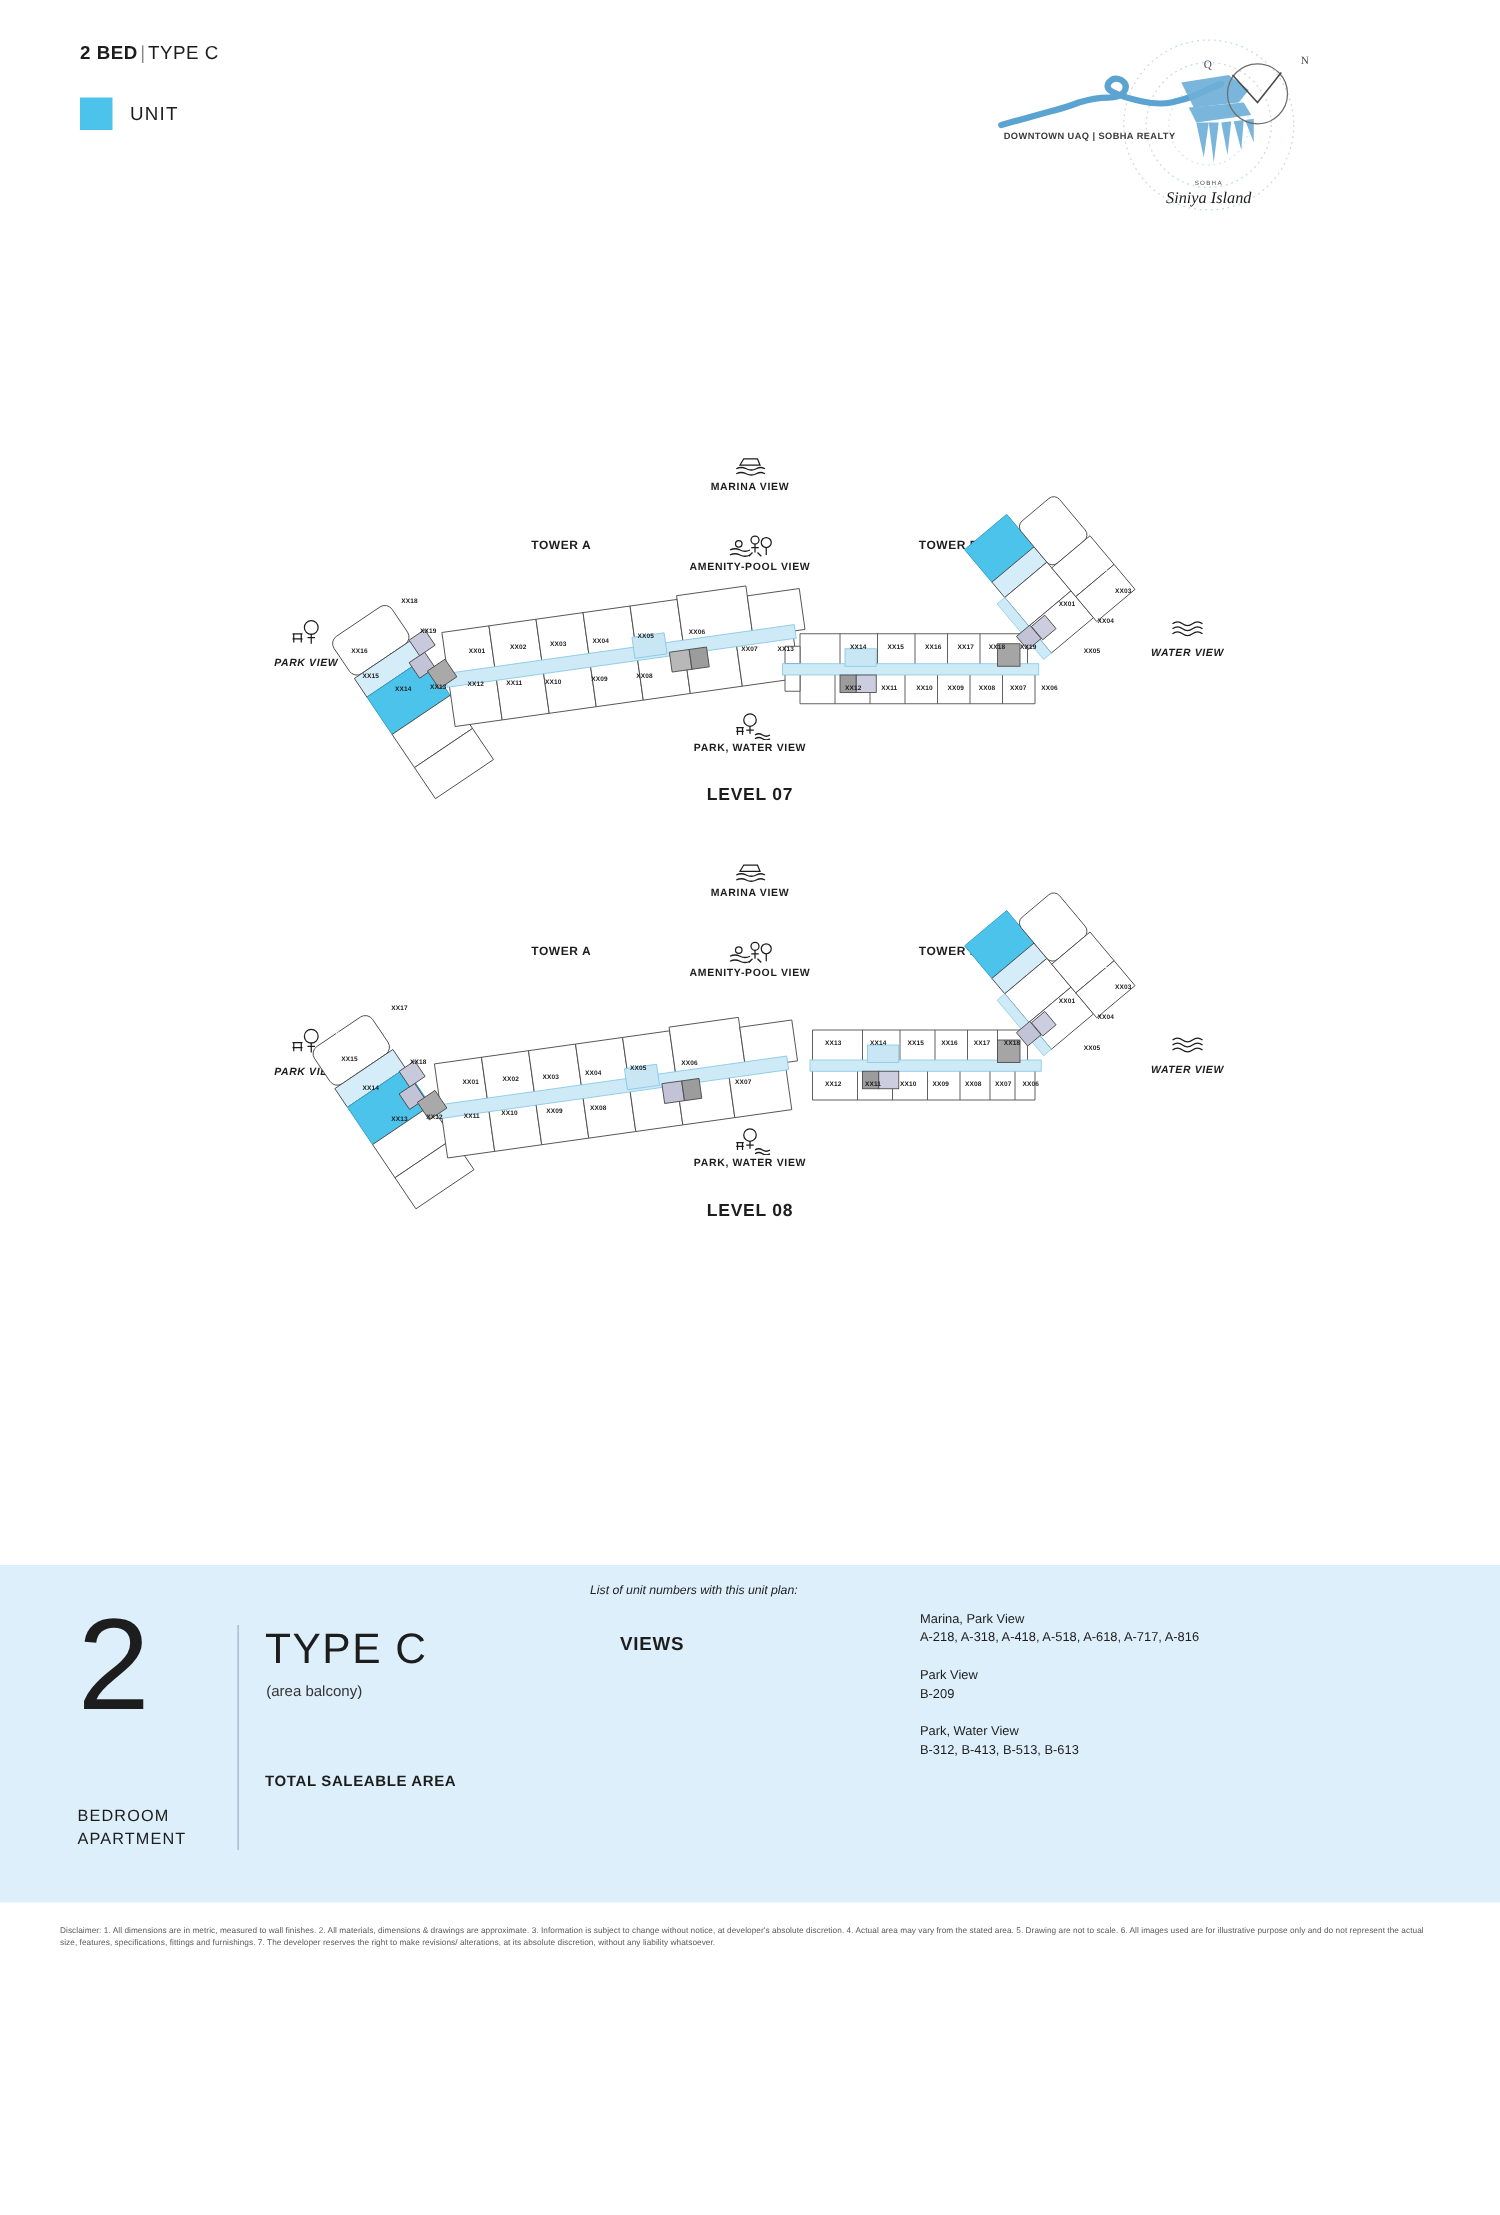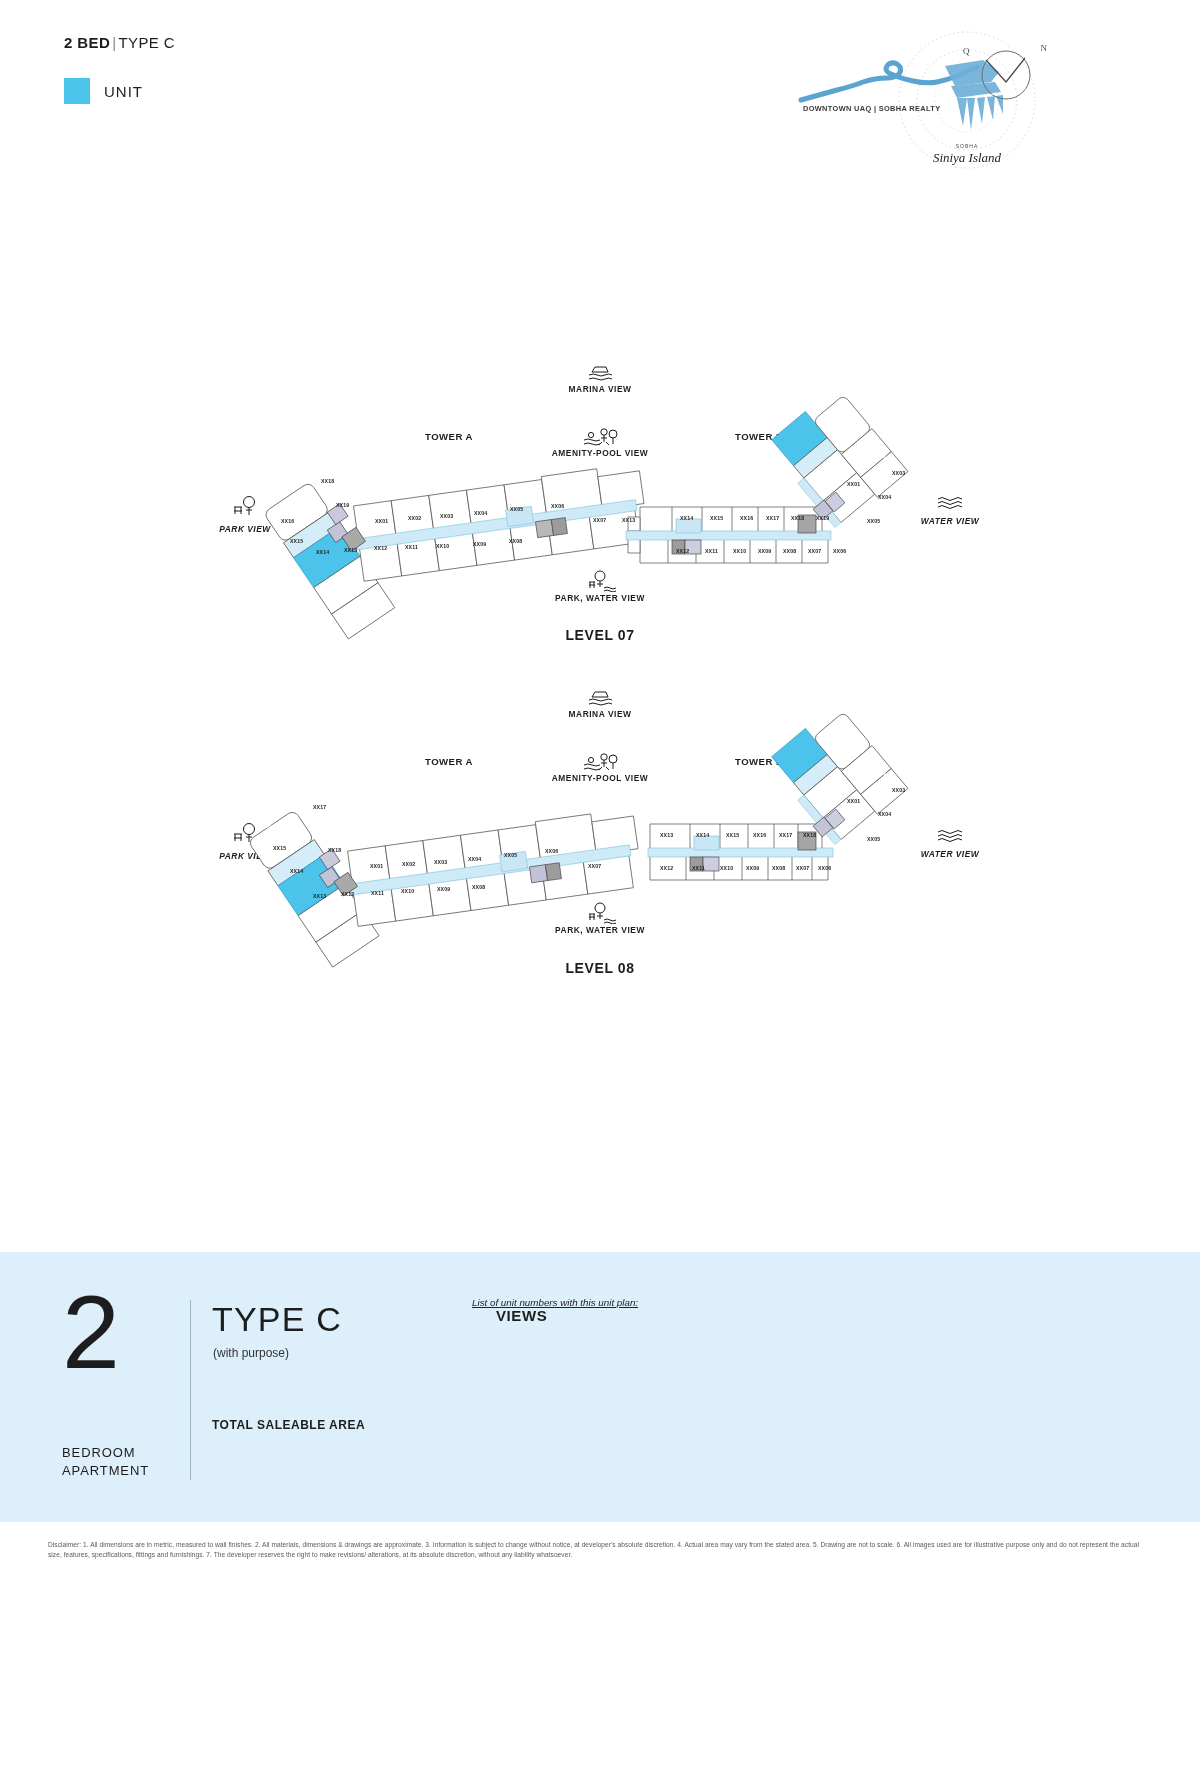--- a/index.html
+++ b/index.html
@@ -38,21 +38,21 @@
 
   
   .footer{position:absolute;left:0;top:1252px;width:1200px;height:270px;background:#ddeffb;}
   .f-num{position:absolute;left:62px;top:38px;font-size:104px;font-weight:200;line-height:.82;font-family:"Liberation Sans",sans-serif;letter-spacing:-2px;}
   .f-bedlbl{position:absolute;left:62px;top:192px;font-size:13px;letter-spacing:.9px;line-height:1.35;font-weight:400;}
   .f-rule{position:absolute;left:190px;top:48px;width:1px;height:180px;background:#9ab4c6;}
   .f-type{position:absolute;left:212px;top:48px;font-size:34px;font-weight:300;letter-spacing:1.2px;}
   .f-sub{position:absolute;left:213px;top:94px;font-size:12px;font-weight:300;color:#333;}
   .f-areahead{position:absolute;left:212px;top:166px;font-size:12px;font-weight:700;letter-spacing:.5px;}
   .f-arealines{position:absolute;left:212px;top:184px;font-size:11.5px;line-height:1.58;letter-spacing:.2px;}
-  .f-listnote{position:absolute;left:472px;top:45px;font-size:9.8px;font-style:italic;color:#222;text-decoration:underline;}
+  .f-listnote{position:absolute;left:472px;top:15px;font-size:9.8px;font-style:italic;color:#222;}
   .f-views{position:absolute;left:472px;top:55px;font-size:15px;font-weight:700;letter-spacing:.6px;margin-left:24px;}
   .f-col{position:absolute;font-size:10.3px;line-height:1.5;}
   .f-col .grp{margin-bottom:14px;}
   .f-col .g-t{font-weight:400;color:#1d1d1d;}
   .f-col .g-v{font-weight:400;color:#1d1d1d;}
   .f-col.c1{left:472px;top:88px;width:250px;}
   .f-col.c2{left:736px;top:36px;width:300px;}
 
   .disc{position:absolute;left:48px;top:1540px;width:1104px;font-size:6.6px;line-height:1.55;color:#5a5a5a;letter-spacing:.05px;}
 
@@ -459,22 +459,36 @@
 </div>
 
 <div class="footer">
   <div class="f-num">2</div>
   <div class="f-bedlbl">
     <span>BEDROOM</span><br>
     <span>APARTMENT</span>
   </div>
   <div class="f-rule"></div>
   <div class="f-type">TYPE C</div>
-  <div class="f-sub">(with purpose)</div>
+  <div class="f-sub">(area balcony)</div>
   <div class="f-areahead">TOTAL SALEABLE AREA</div>
 
   <div class="f-listnote">List of unit numbers with this unit plan:</div>
   <div class="f-views">VIEWS</div>
 
 
+  <div class="f-col c2">
+    <div class="grp">
+      <div class="g-t">Marina, Park View</div>
+      <div class="g-v">A-218, A-318, A-418, A-518, A-618, A-717, A-816</div>
+    </div>
+    <div class="grp">
+      <div class="g-t">Park View</div>
+      <div class="g-v">B-209</div>
+    </div>
+    <div class="grp">
+      <div class="g-t">Park, Water View</div>
+      <div class="g-v">B-312, B-413, B-513, B-613</div>
+    </div>
+  </div>
 </div>
 
 <div class="disc">Disclaimer: 1. All dimensions are in metric, measured to wall finishes. 2. All materials, dimensions &amp; drawings are approximate. 3. Information is subject to change without notice, at developer's absolute discretion. 4. Actual area may vary from the stated area. 5. Drawing are not to scale. 6. All images used are for illustrative purpose only and do not represent the actual size, features, specifications, fittings and furnishings. 7. The developer reserves the right to make revisions/ alterations, at its absolute discretion, without any liability whatsoever.</div>
 
 </body></html>

